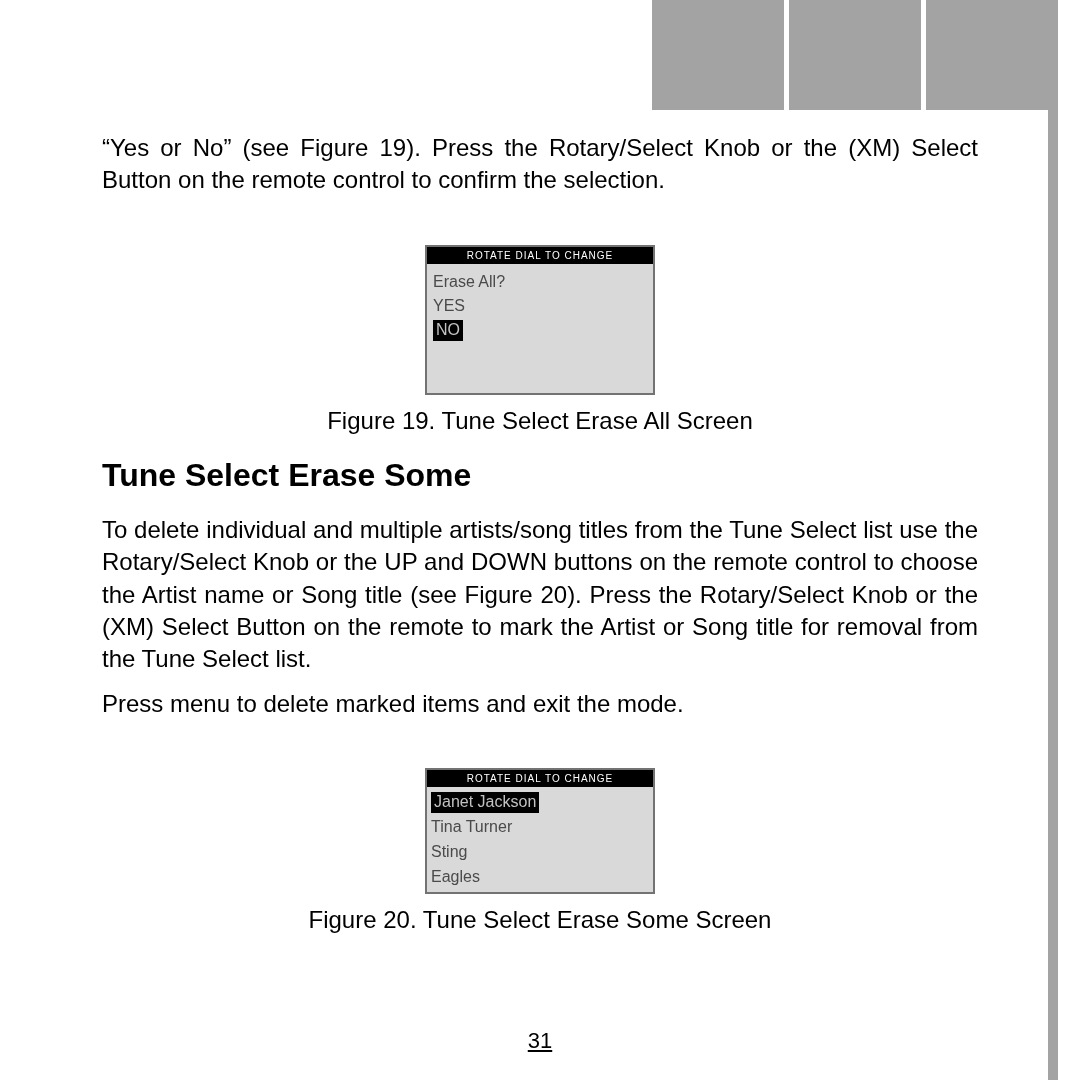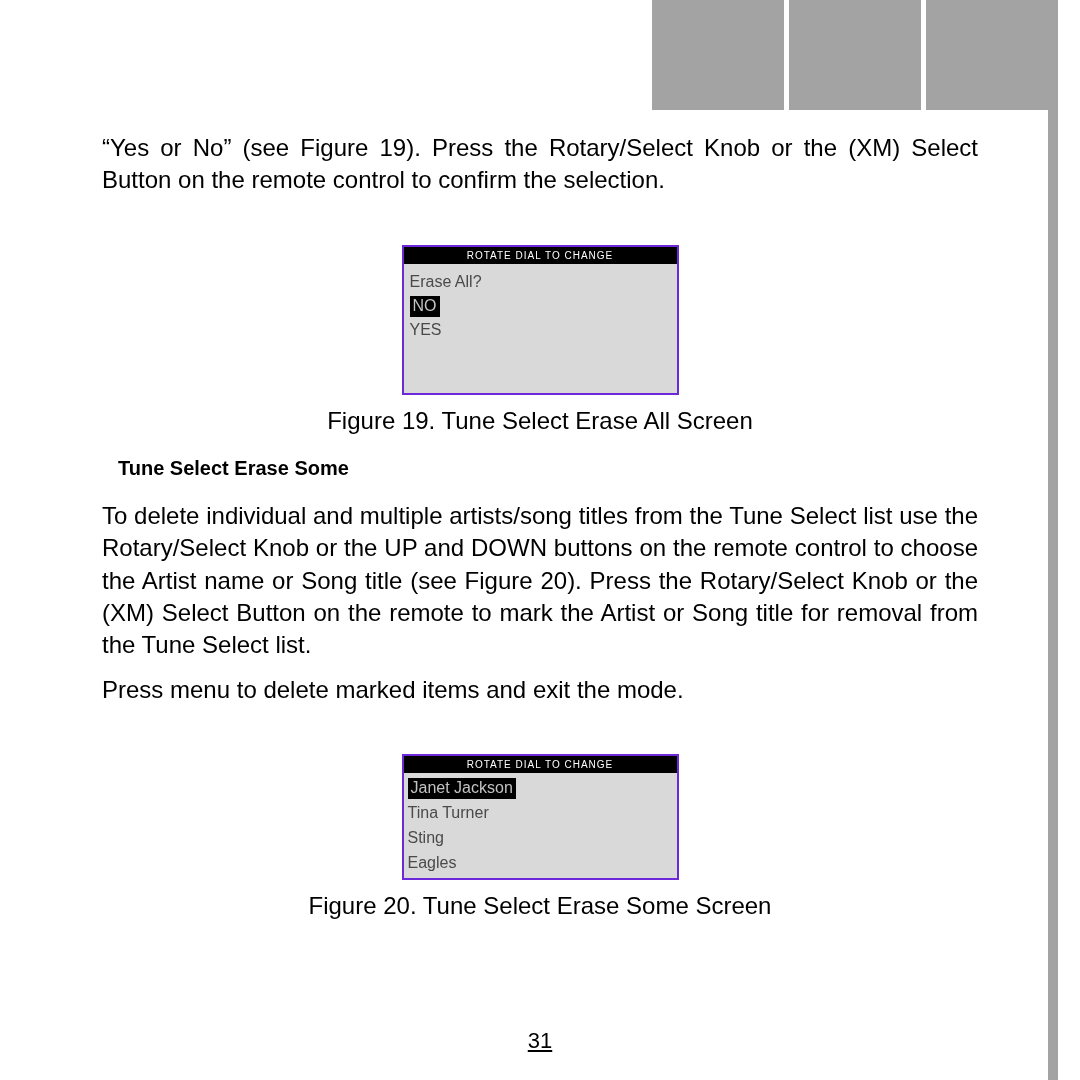--- a/index.html
+++ b/index.html
@@ -54,35 +54,35 @@
     font-size: 24px;
     line-height: 1.35;
     text-align: justify;
     margin: 0 0 48px 0;
   }
   .para.no-bottom {
     margin-bottom: 0;
   }
 
   .section-heading {
-    font-size: 20px;
+    font-size: 32px;
     font-weight: bold;
-    margin: 22px 0 20px 16px;
+    margin: 22px 0 20px 0;
   }
 
   .lcd-wrap {
     display: flex;
     justify-content: center;
     margin-top: 16px;
     margin-bottom: 12px;
   }
 
   .lcd {
-    width: 277px;
-    border: 2px solid #6d28d9;
+    width: 230px;
+    border: 2px solid #737373;
     background: #d9d9d9;
     font-family: Arial, Helvetica, sans-serif;
     box-sizing: border-box;
   }
   .lcd-header {
     background: #000;
     color: #fff;
     text-align: center;
     font-size: 10px;
     letter-spacing: 1px;
@@ -137,22 +137,22 @@
 
 <div class="content">
 
   <p class="para">“Yes or No” (see Figure 19).  Press the Rotary/Select Knob or the (XM) Select Button on the remote control to confirm the selection.</p>
 
   <div class="lcd-wrap">
     <div class="lcd" style="height:150px;">
       <div class="lcd-header">ROTATE DIAL TO CHANGE</div>
       <div class="lcd-body">
         <div>Erase All?</div>
+        <div><span class="lcd-item">YES</span></div>
         <div><span class="lcd-item selected">NO</span></div>
-        <div><span class="lcd-item">YES</span></div>
       </div>
     </div>
   </div>
   <p class="figure-caption">Figure 19. Tune Select Erase All Screen</p>
 
   <p class="section-heading">Tune Select Erase Some</p>
 
   <p class="para no-bottom">To delete individual and multiple artists/song titles from the Tune Select list use the Rotary/Select Knob or the UP and DOWN buttons on the remote control to choose the Artist name or Song title (see Figure 20). Press the Rotary/Select Knob or the (XM) Select Button on the remote to mark the Artist or Song title for removal from the Tune Select list.</p>
   <p class="para" style="text-align:left; margin-top:12px;">Press menu to delete marked items and exit the mode.</p>
 

